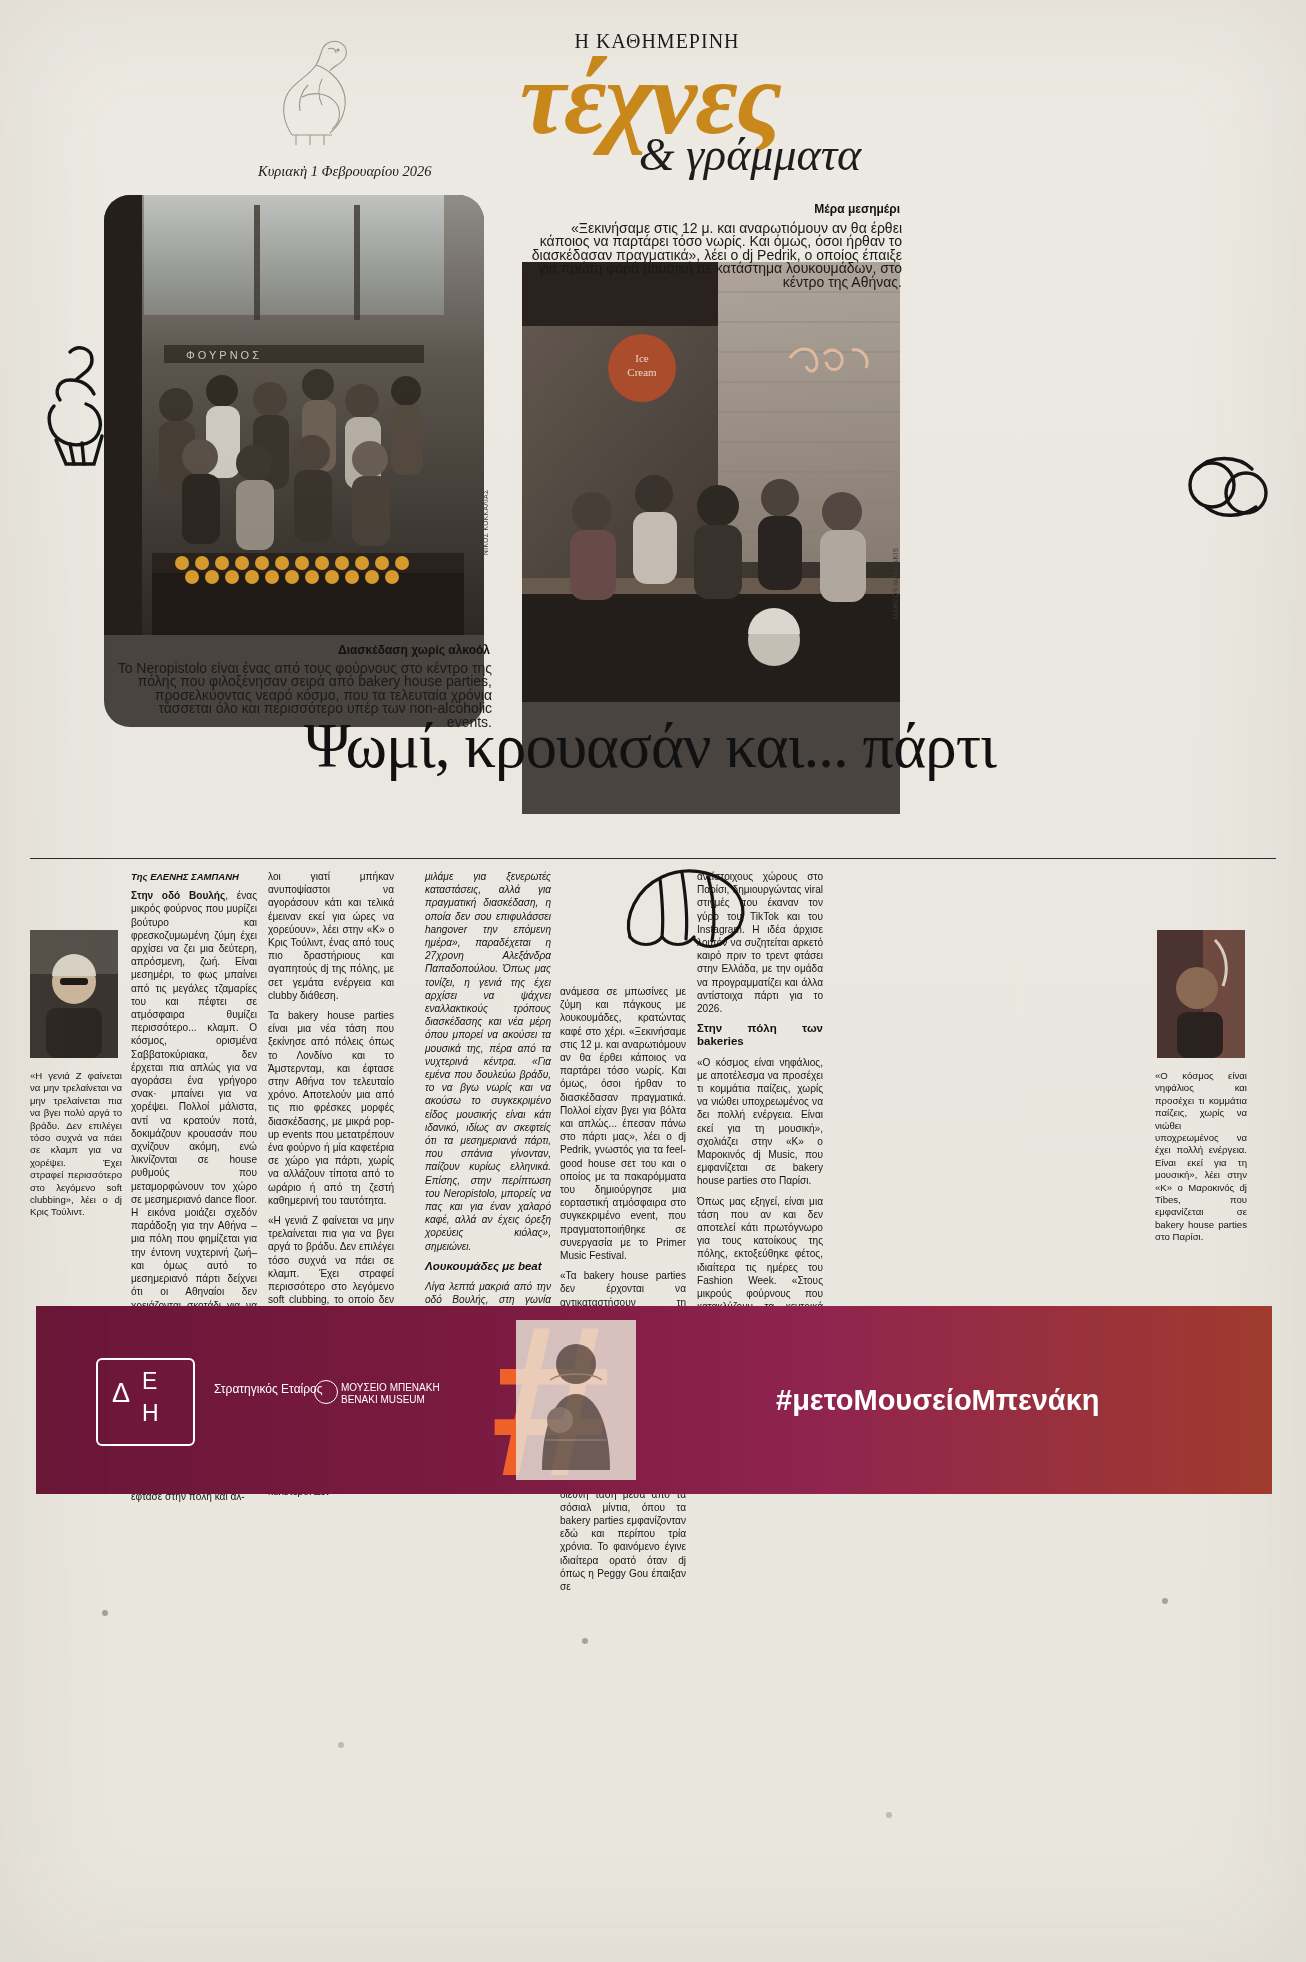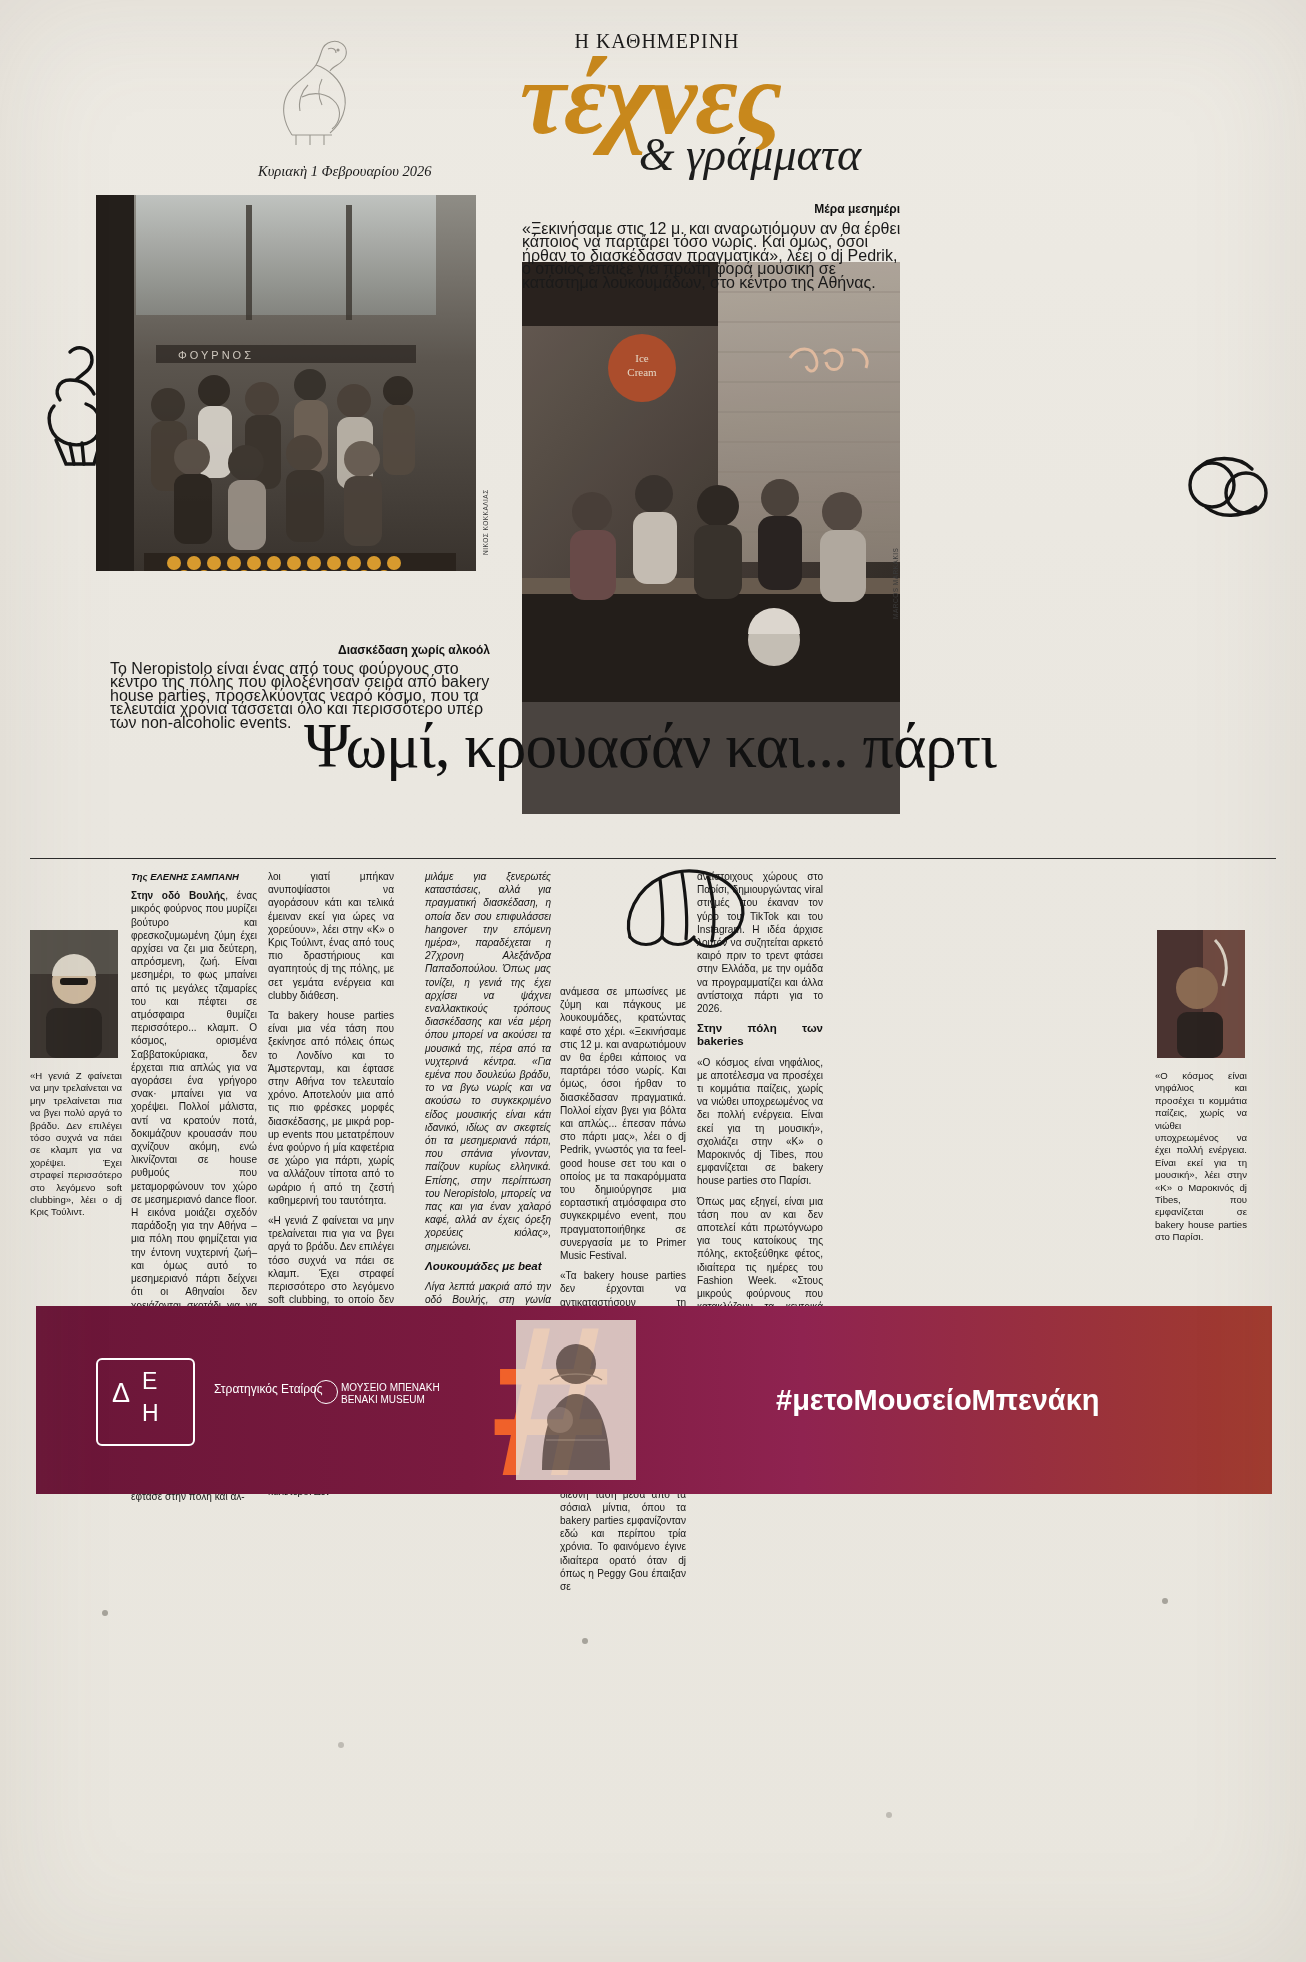--- a/index.html
+++ b/index.html
@@ -73,21 +73,21 @@
 
   
   .art-cupcake{position:absolute;left:40px;top:340px;width:90px;height:135px;}
   .art-pretzel{position:absolute;left:1180px;top:445px;width:100px;height:90px;}
   .art-croissant{position:absolute;left:620px;top:855px;width:130px;height:105px;}
 
   
   .photo{
     position:absolute;overflow:hidden;background:#4a4440;
   }
-  #photo-left{left:96px;top:195px;width:380px;height:376px;}
+  #photo-left{left:104px;top:195px;width:380px;height:532px;border-radius:26px;}
   #photo-right{left:522px;top:262px;width:378px;height:552px;}
   .credit{
     position:absolute;
     font-family:"Liberation Sans", sans-serif;
     font-size:6.5px;
     letter-spacing:.5px;
     color:#3a3a3a;
     transform:rotate(-90deg);
     transform-origin:left bottom;
     white-space:nowrap;
@@ -99,24 +99,24 @@
     position:absolute;
     font-family:"Liberation Sans", sans-serif;
     font-weight:bold;
     font-size:12px;
     color:#111;
     text-align:right;
   }
   .caption-body{
     position:absolute;
     font-family:"Liberation Sans", sans-serif;
-    font-size:16px;
+    font-size:14px;
     line-height:13.4px;
     color:#1a1a1a;
-    text-align:left;
+    text-align:right;
   }
   #cap-left-title{left:110px;top:643px;width:380px;}
   #cap-left-body{left:110px;top:662px;width:382px;}
   #cap-right-title{left:522px;top:202px;width:378px;}
   #cap-right-body{left:522px;top:222px;width:380px;}
 
   
   #headline{
     position:absolute;left:90px;top:710px;width:1120px;
     text-align:center;
@@ -466,21 +466,21 @@
         <p>«Τα bakery house parties δεν έρχονται να αντικαταστήσουν τη νυχτερινή ζωή της Αθήνας, έρχονται να τη συμπληρώσουν. Είναι κάτι διαφορετικό, που προσφέρει μια νέα, πιο ανάλαφρη μορφή διασκέδασης και ταιριάζει στον ρυθμό της πόλης», συνεχίζει.</p>
         <p>Η ομάδα πίσω από τα καταστήματα των λουκουμάδων είχε ήδη αρχίσει να παρακολουθεί τη διεθνή τάση μέσα από τα σόσιαλ μίντια, όπου τα bakery parties εμφανίζονταν εδώ και περίπου τρία χρόνια. Το φαινόμενο έγινε ιδιαίτερα ορατό όταν dj όπως η Peggy Gou έπαιξαν σε</p>
       </div>
     </div>
   <div class="col" id="col5">
       <div>
         <p>αντίστοιχους χώρους στο Παρίσι, δημιουργώντας viral στιγμές που έκαναν τον γύρο του TikTok και του Instagram. Η ιδέα άρχισε λοιπόν να συζητείται αρκετό καιρό πριν το τρεντ φτάσει στην Ελλάδα, με την ομάδα να προγραμματίζει και άλλα αντίστοιχα πάρτι για το 2026.</p>
         <p>
           <b class="subhead-inline">Στην πόλη των bakeries</b>
         </p>
-        <p>«Ο κόσμος είναι νηφάλιος, με αποτέλεσμα να προσέχει τι κομμάτια παίζεις, χωρίς να νιώθει υποχρεωμένος να δει πολλή ενέργεια. Είναι εκεί για τη μουσική», σχολιάζει στην «Κ» ο Μαροκινός dj Tibes, που εμφανίζεται σε bakery house parties στο Παρίσι.</p>
+        <p>«Ο κόσμος είναι νηφάλιος, με αποτέλεσμα να προσέχει τι κομμάτια παίζεις, χωρίς να νιώθει υποχρεωμένος να δει πολλή ενέργεια. Είναι εκεί για τη μουσική», σχολιάζει στην «Κ» ο Μαροκινός dj Music, που εμφανίζεται σε bakery house parties στο Παρίσι.</p>
         <p>Όπως μας εξηγεί, είναι μια τάση που αν και δεν αποτελεί κάτι πρωτόγνωρο για τους κατοίκους της πόλης, εκτοξεύθηκε φέτος, ιδιαίτερα τις ημέρες του Fashion Week. «Στους μικρούς φούρνους που κατακλύζουν τα κεντρικά διαμερίσματα του Παρισιού, έβλεπες καλοντυμένο κόσμο να μπαινοβγαίνει. Πολλοί από αυτούς μου έλεγαν ότι επιτέλους ακούν house χωρίς να χρειάζεται να ξοδέψουν 100-150 ευρώ, όπως, συνήθως απαιτεί εδώ μια τέτοιου τύπου νυχτερινή έξοδος», καταλήγει.</p>
       </div>
     </div>
 
   <div class="side-photo" id="side-photo-left">
     <svg viewBox="0 0 88 128" width="88" height="128">
       <rect width="88" height="128" fill="#3b3530"></rect>
       <rect x="0" y="0" width="88" height="44" fill="#55514a"></rect>
       <circle cx="44" cy="52" r="22" fill="#cbb79d"></circle>
       <path d="M22 46 a22 22 0 0 1 44 0 z" fill="#d9d3c6"></path>

